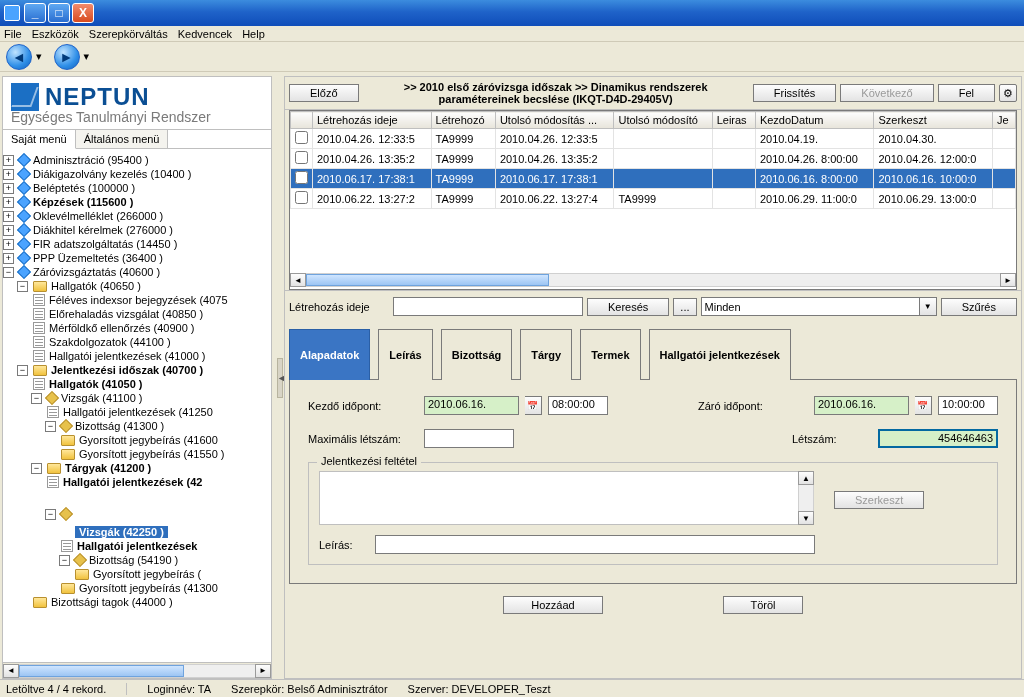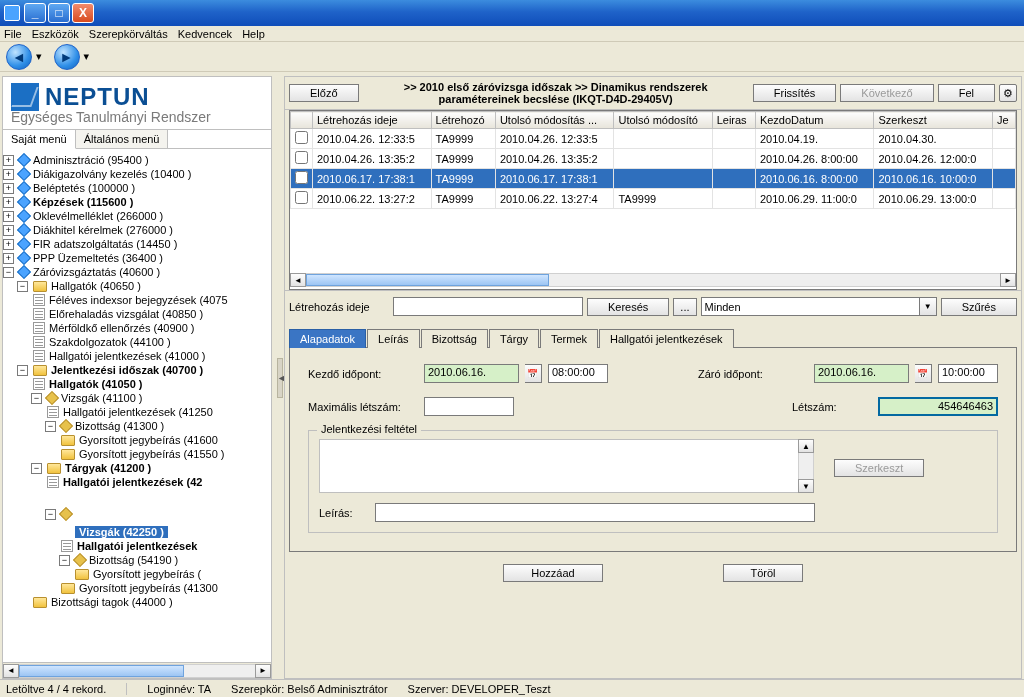--- a/index.html
+++ b/index.html
@@ -89,21 +89,21 @@
   
   .searchrow{ display:flex; align-items:center; gap:4px; padding:6px 4px; border-top:1px solid #bfbfbf;}
   .searchrow label{ min-width:100px;}
   .txt{ border:1px solid #7a7a7a; background:#fff; height:19px; padding:1px 3px;}
   .combo{ flex:1; display:flex;}
   .combo .txt{ flex:1;}
   .dropbtn{ width:17px; height:19px; border:1px solid #7a7a7a; border-left:none; background:linear-gradient(#fdfdfd,#e3e3e3); display:flex; align-items:center; justify-content:center; font-size:8px;}
 
   
   .dtabs{ display:flex; margin:6px 4px 0 4px; border-bottom:1px solid #7a7a7a;}
-  .dtab{ padding:3px 10px; border:1px solid #7a7a7a; border-bottom:none; margin-right:1px; background:#ece9d8; position:relative; top:1px;}
+  .dtab{ padding:19px 10px; border:1px solid #7a7a7a; border-bottom:none; margin-right:8px; background:#ece9d8; position:relative; top:1px;font-weight:bold;}
   .dtab.active{ background:#3a75c4; color:#fff; border-color:#2a5fa6;}
 
   
   .dpanel{ border:1px solid #7a7a7a; border-top:none; margin:0 4px 4px 4px; padding:16px 18px 8px 18px; background:#ece9d8;}
   .row{ display:flex; align-items:center; margin-bottom:14px; gap:6px;}
   .row label{ min-width:110px;}
   .dateval{ background:#d6f0c8; border:1px solid #7a7a7a; height:19px; padding:1px 3px; width:95px; display:inline-block;}
   .calbtn{ width:17px; height:19px; border:1px solid #7a7a7a; border-left:none; background:linear-gradient(#fdfdfd,#e3e3e3); display:inline-flex; align-items:center; justify-content:center; font-size:9px;}
   .timeval{ border:1px solid #7a7a7a; height:19px; padding:1px 3px; width:60px; background:#fff; display:inline-block;}
   .readonly{ background:#d6f0c8; border:2px solid #0369a1; height:19px; padding:1px 3px; min-width:120px; display:inline-block; text-align:right;}

